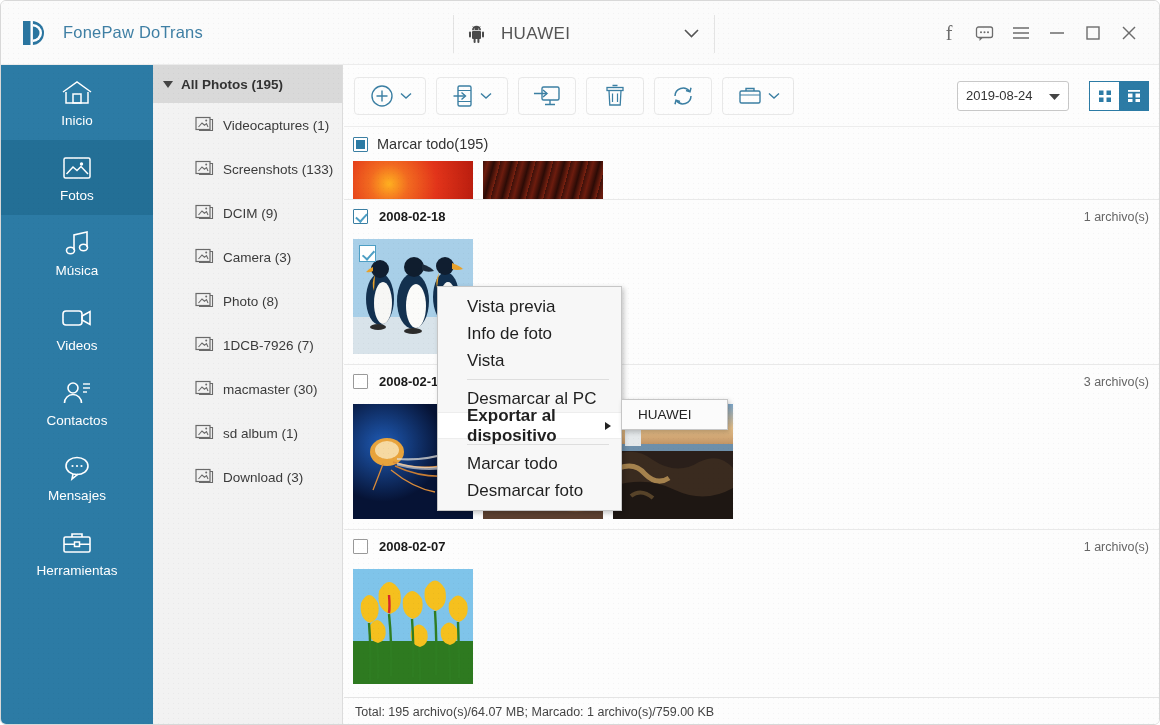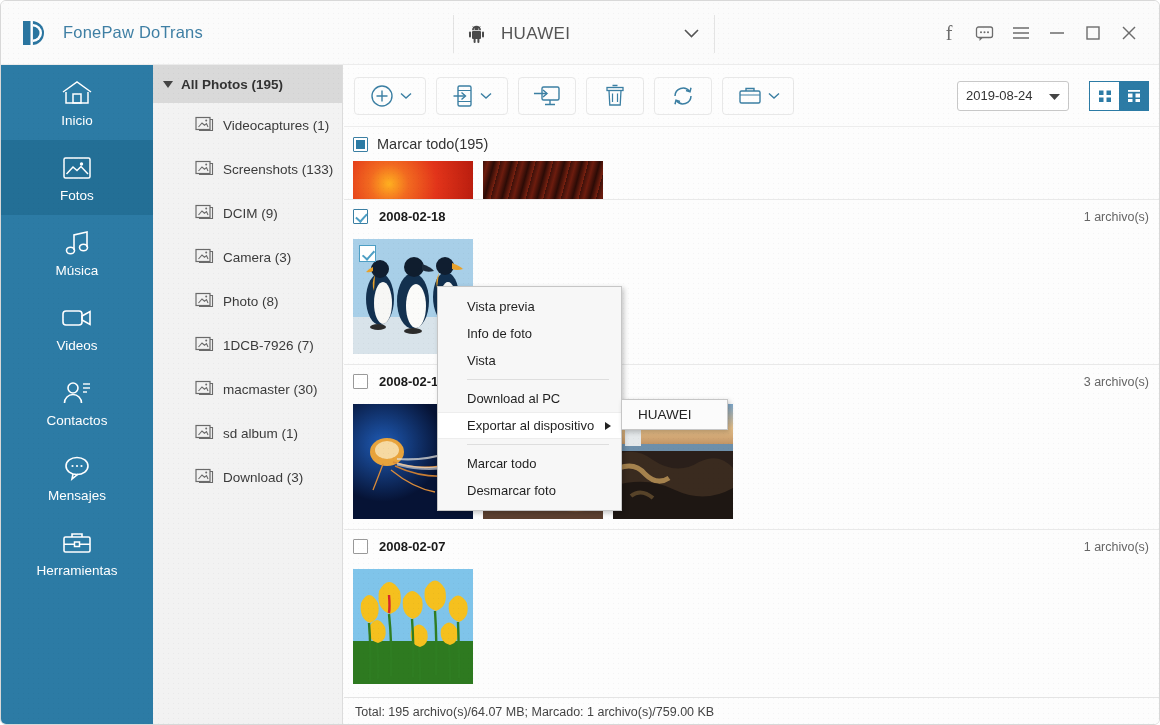--- a/index.html
+++ b/index.html
@@ -215,24 +215,24 @@
     width: 185px;
     background: #f7f7f7;
     border: 1px solid #c6c6c6;
     box-shadow: 2px 2px 5px rgba(0,0,0,.22);
     z-index: 50;
     padding: 6px 0;
   }
   .ctx-item {
     height: 27px; display: flex; align-items: center;
     padding: 0 12px 0 29px;
-    font-size: 13px; color: #1f1f1f;
+    font-size: 17px; color: #1f1f1f;
     position: relative;
   }
-  .ctx-item.hl { background: #ffffff; border-top: 1px solid #ededed; border-bottom: 1px solid #ededed; }
+  .ctx-item.hl { background: #ffffff; border-top: 1px solid #ededed; border-bottom: 1px solid #ededed; font-weight: bold; }
   .ctx-sep { height: 1px; background: #dedede; margin: 5px 12px 5px 29px; }
   .ctx-arrow {
     position: absolute; right: 10px;
     width: 0; height: 0;
     border-top: 4.5px solid transparent;
     border-bottom: 4.5px solid transparent;
     border-left: 6px solid #222;
   }
   .submenu {
     position: absolute; left: 620px; top: 398px;
@@ -741,21 +741,21 @@
     <div class="statusbar">
       <span>Total: 195 archivo(s)/64.07 MB; Marcado: 1 archivo(s)/759.00 KB</span>
     </div>
   </div>
 
   <div class="ctxmenu">
     <div class="ctx-item">Vista previa</div>
     <div class="ctx-item">Info de foto</div>
     <div class="ctx-item">Vista</div>
     <div class="ctx-sep"></div>
-    <div class="ctx-item">Download al PC</div>
+    <div class="ctx-item">Desmarcar al PC</div>
     <div class="ctx-item hl">
       <span>Exportar al dispositivo</span>
       <span class="ctx-arrow"></span>
     </div>
     <div class="ctx-sep"></div>
     <div class="ctx-item">Marcar todo</div>
     <div class="ctx-item">Desmarcar foto</div>
   </div>
 
   <div class="submenu">HUAWEI</div>

